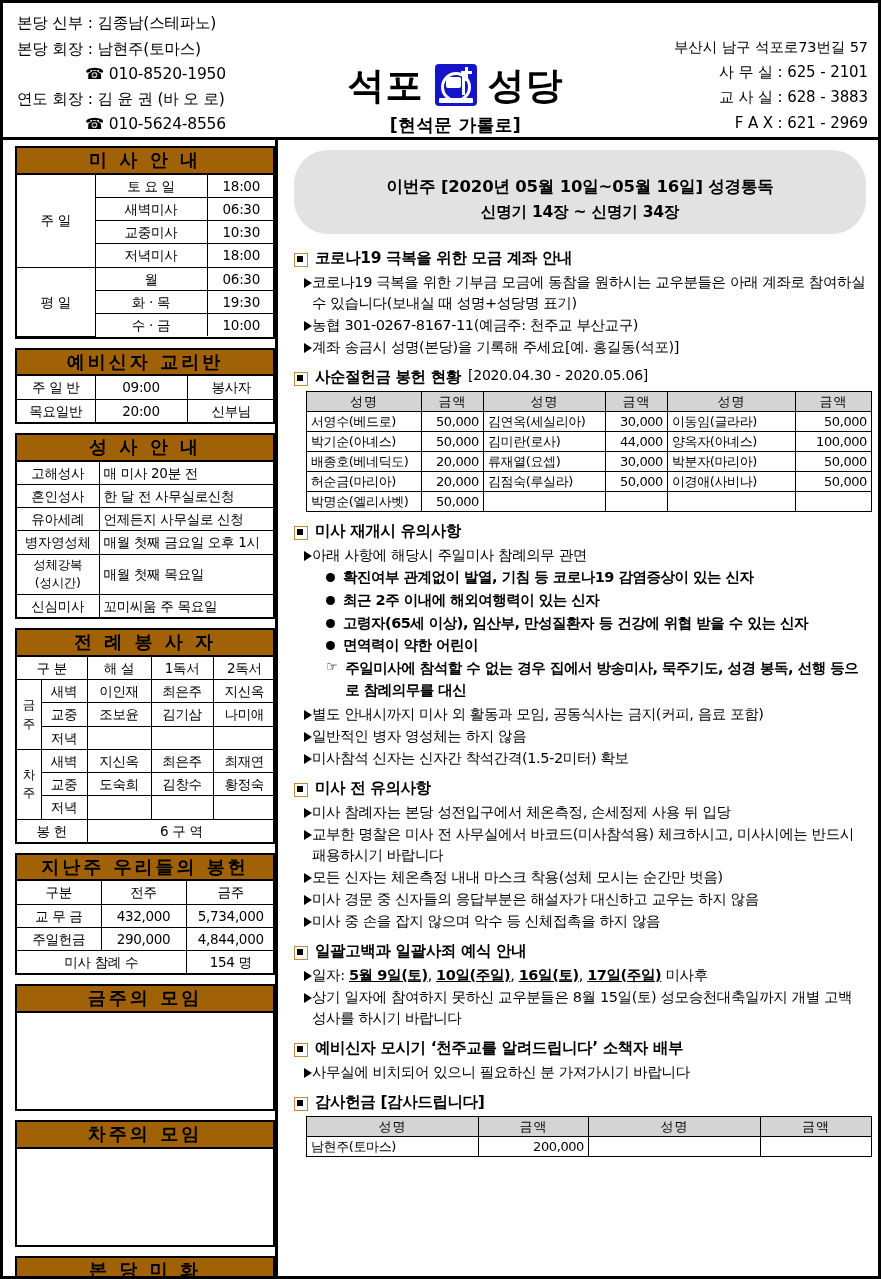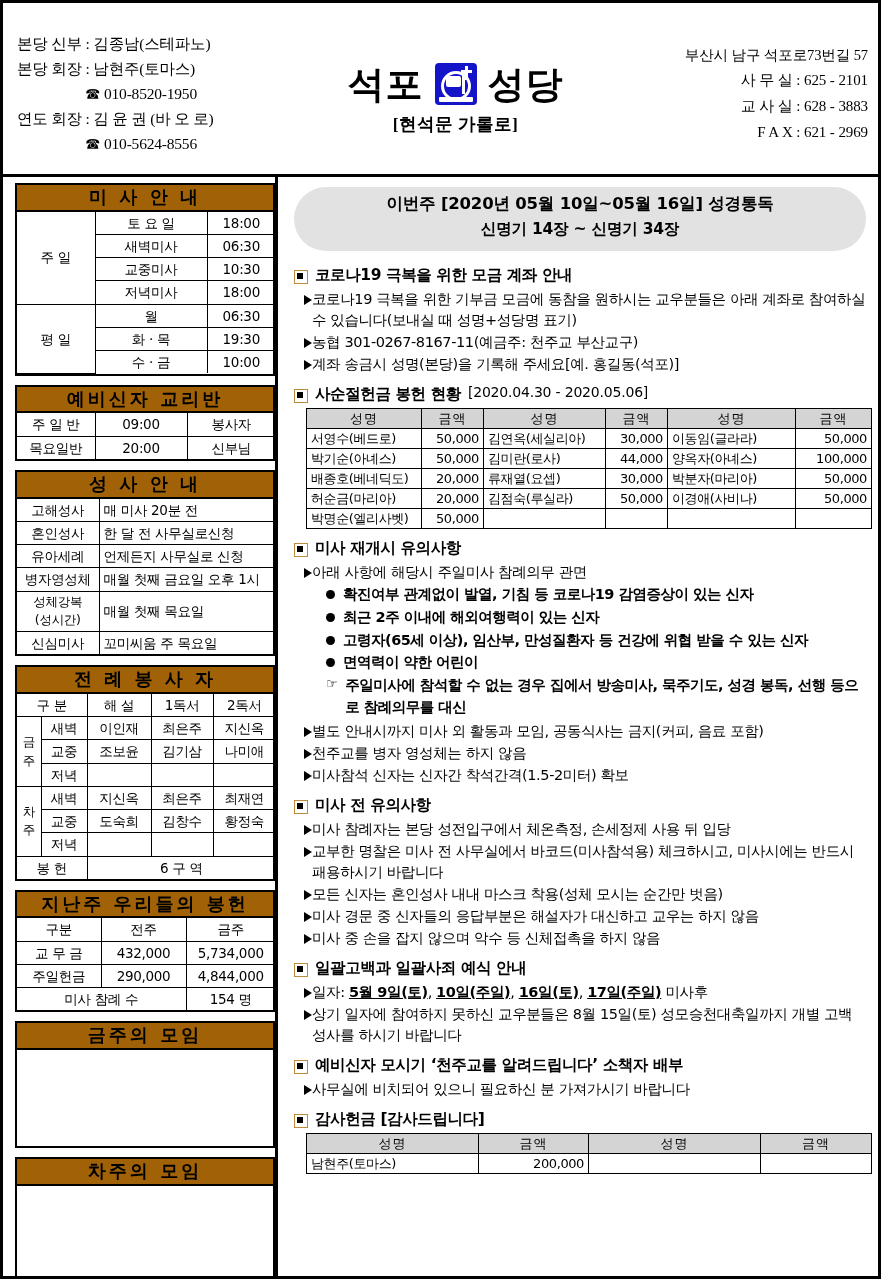--- a/index.html
+++ b/index.html
@@ -17,25 +17,24 @@
     height: 1279px;
     box-sizing: border-box;
     border: 3px solid #000;
     background: #fff;
     overflow: hidden;
   }
 
   
   #header {
     display: flex;
-    align-items: center;
-    height: 174px;
+    align-items: flex-end;
+    height: 137px;
     border-bottom: 3px solid #000;
     box-sizing: border-box;
-    font-family: Liberation Serif, serif;
   }
   .hdr-left {
     width: 298px;
     padding: 10px 0 0 14px;
     box-sizing: border-box;
     font-size: 15.5px;
     line-height: 1.62;
     letter-spacing: -0.2px;
   }
   .hdr-left .ln { white-space: nowrap; }
@@ -191,21 +190,21 @@
   table.grid td:last-child, table.grid th:last-child { border-right: none; }
   td.sp { letter-spacing: 4px; }
   td.two { font-size: 12.5px; line-height: 1.15; white-space: normal; }
   .empty-body { height: 96px; }
 
   
   .bible-banner {
     background: #e2e2e2;
     border-radius: 34px;
     text-align: center;
-    padding: 6px 0 11px;
+    padding: 26px 0 11px;
     margin-bottom: 14px;
   }
   .bible-banner .l1 {
     font-size: 16.5px;
     font-weight: bold;
     letter-spacing: -0.2px;
   }
   .bible-banner .l2 {
     font-size: 15.5px;
     font-weight: bold;
@@ -709,21 +708,21 @@
                   </li>
               </ul>
             </span>
           </li>
           <li>
               <span class="tri"></span>
               <span class="txt">별도 안내시까지 미사 외 활동과 모임, 공동식사는 금지(커피, 음료 포함)</span>
             </li>
           <li>
               <span class="tri"></span>
-              <span class="txt">천주교를 병자 영성체는 하지 않음</span>
+              <span class="txt">일반적인 병자 영성체는 하지 않음</span>
             </li>
           <li>
               <span class="tri"></span>
               <span class="txt">미사참석 신자는 신자간 착석간격(1.5-2미터) 확보</span>
             </li>
         </ul>
       </div>
 
       <div class="sec">
         <div class="sec-head">
@@ -734,21 +733,21 @@
           <li>
               <span class="tri"></span>
               <span class="txt">미사 참례자는 본당 성전입구에서 체온측정, 손세정제 사용 뒤 입당</span>
             </li>
           <li>
               <span class="tri"></span>
               <span class="txt">교부한 명찰은 미사 전 사무실에서 바코드(미사참석용) 체크하시고, 미사시에는 반드시 패용하시기 바랍니다</span>
             </li>
           <li>
               <span class="tri"></span>
-              <span class="txt">모든 신자는 혼인성사 내내 마스크 착용(성체 모시는 순간만 벗음)</span>
+              <span class="txt">모든 신자는 체온측정 내내 마스크 착용(성체 모시는 순간만 벗음)</span>
             </li>
           <li>
               <span class="tri"></span>
               <span class="txt">미사 경문 중 신자들의 응답부분은 해설자가 대신하고 교우는 하지 않음</span>
             </li>
           <li>
               <span class="tri"></span>
               <span class="txt">미사 중 손을 잡지 않으며 악수 등 신체접촉을 하지 않음</span>
             </li>
         </ul>

